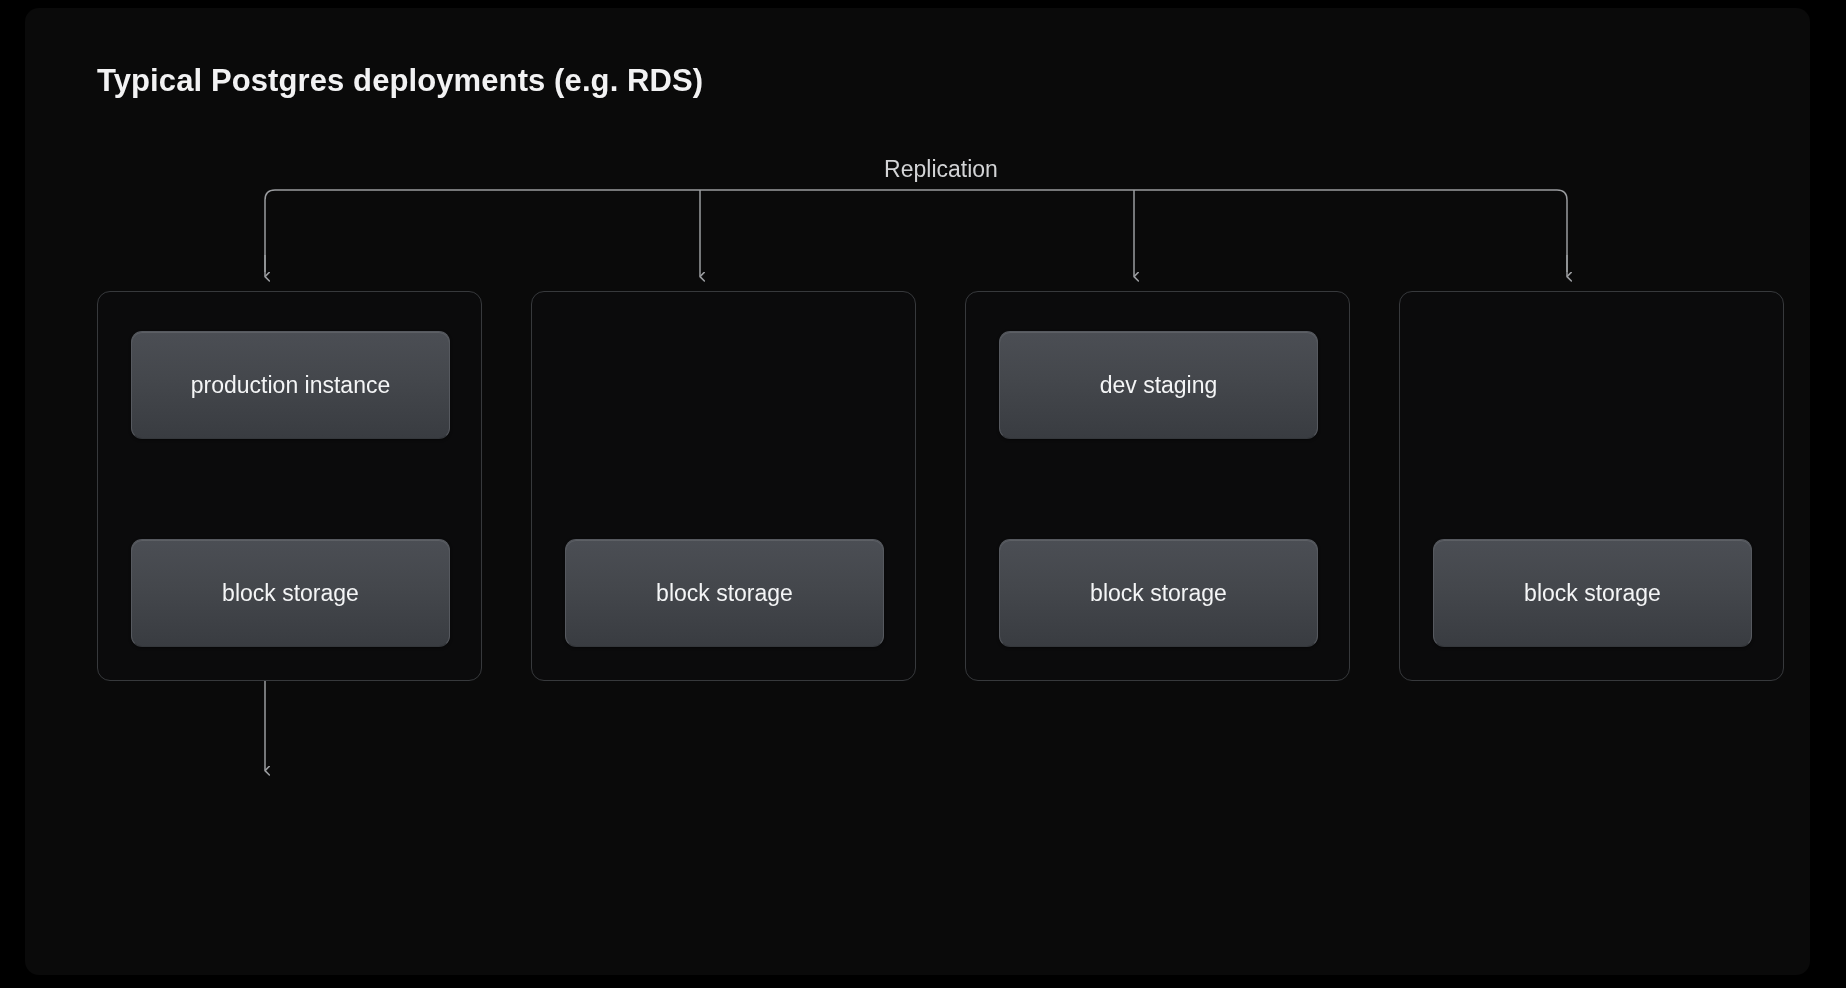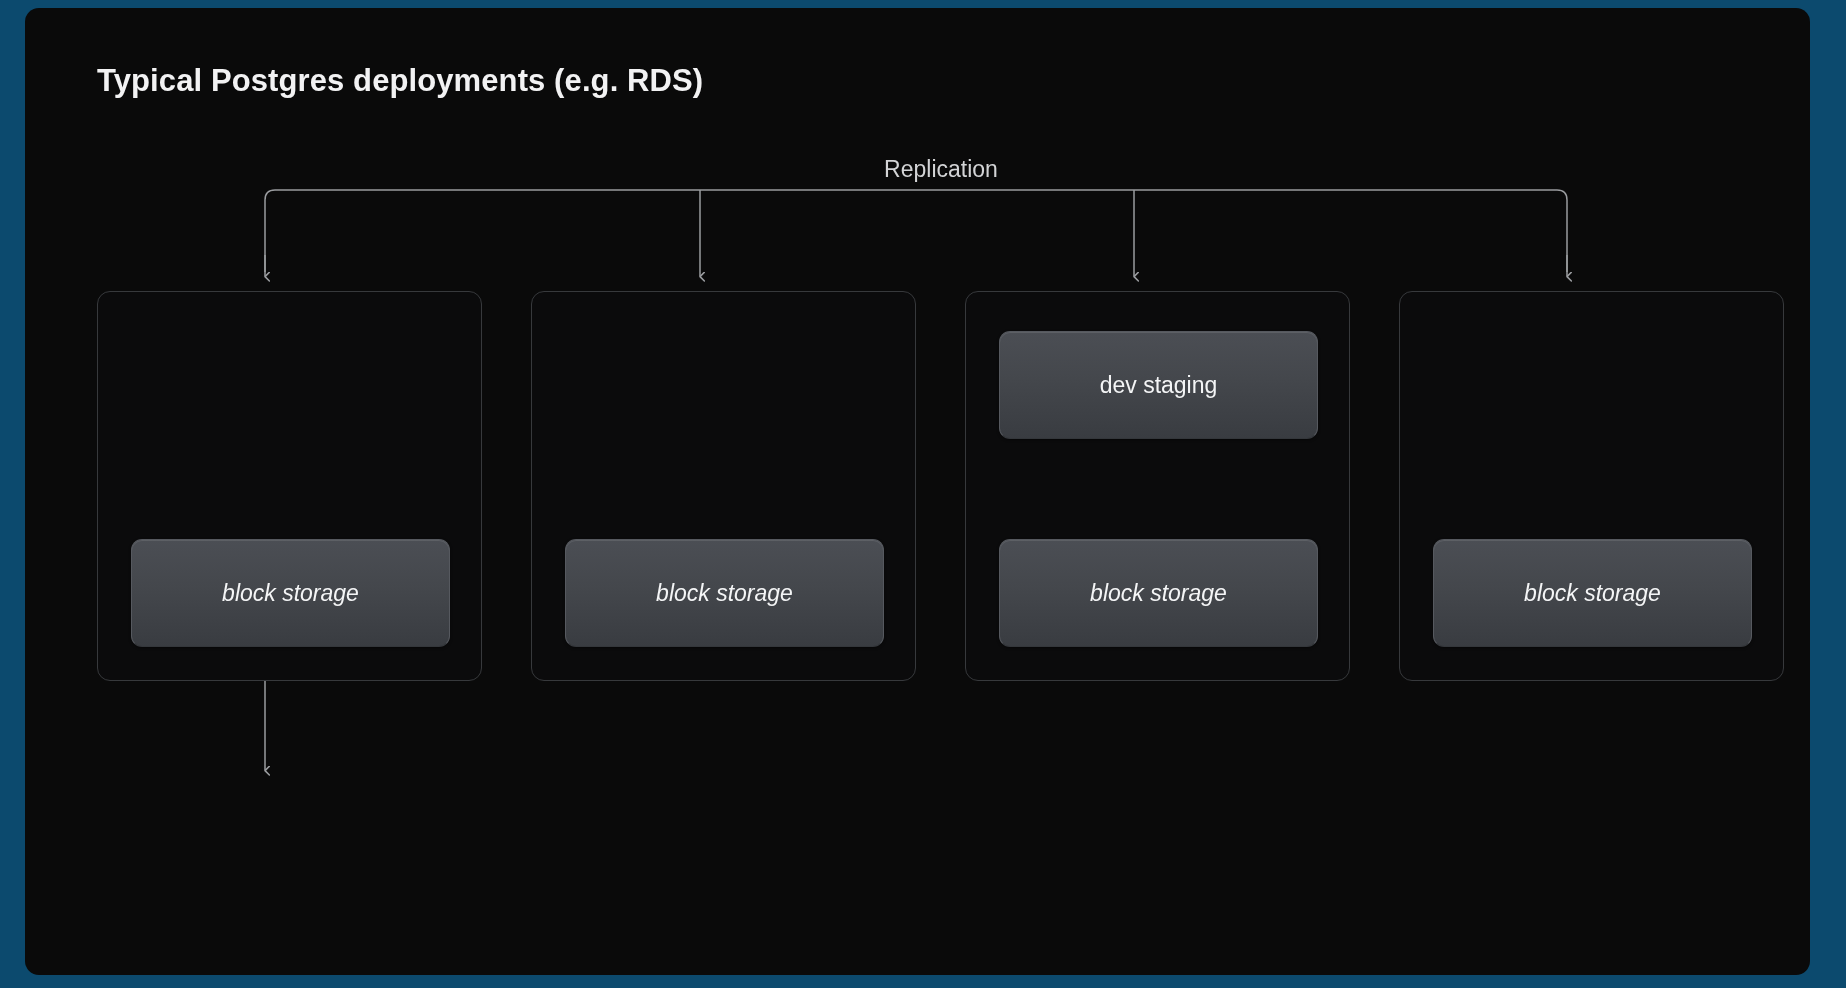--- a/index.html
+++ b/index.html
@@ -14,21 +14,21 @@
     overflow: hidden;
     font-family: "Liberation Sans", sans-serif;
     -webkit-font-smoothing: antialiased;
   }
 
   #slide {
     position: absolute;
     left: 0; top: 0;
     width: 1846px;
     height: 988px;
-    background: #0c4a6e;
+    background: #000000;
   }
 
   
   #panel {
     position: absolute;
     left: 25px;
     top: 8px;
     width: 1785px;
     height: 967px;
     background: #0a0a0a;
@@ -104,21 +104,20 @@
     left: 33px;
     top: 39px;
     width: 319px;
     height: 108px;
   }
   .node.storage {
     left: 33px;
     top: 247px;
     width: 319px;
     height: 108px;
-    font-style: italic;
   }
 
   #blob-node {
     position: absolute;
     left: 72px;
     top: 774px;
     width: 820px;
     height: 152px;
     border-radius: 12px;
     box-sizing: border-box;
@@ -174,20 +173,23 @@
       </g>
 
       <g stroke="#9a9c9f" stroke-width="1.5" fill="none">
         <line x1="265" y1="675" x2="265" y2="770" marker-end="url(#arrowhead)"></line>
       </g>
     </svg>
 
     <div id="replication-label">Replication</div>
 
     <div class="group-box" style="left:72px;">
+      <div class="node instance">
+        <span>production instance</span>
+      </div>
       <div class="node storage">
         <span>block storage</span>
       </div>
     </div>
 
     <div class="group-box" style="left:506px;">
       <div class="node storage">
         <span>block storage</span>
       </div>
     </div>

